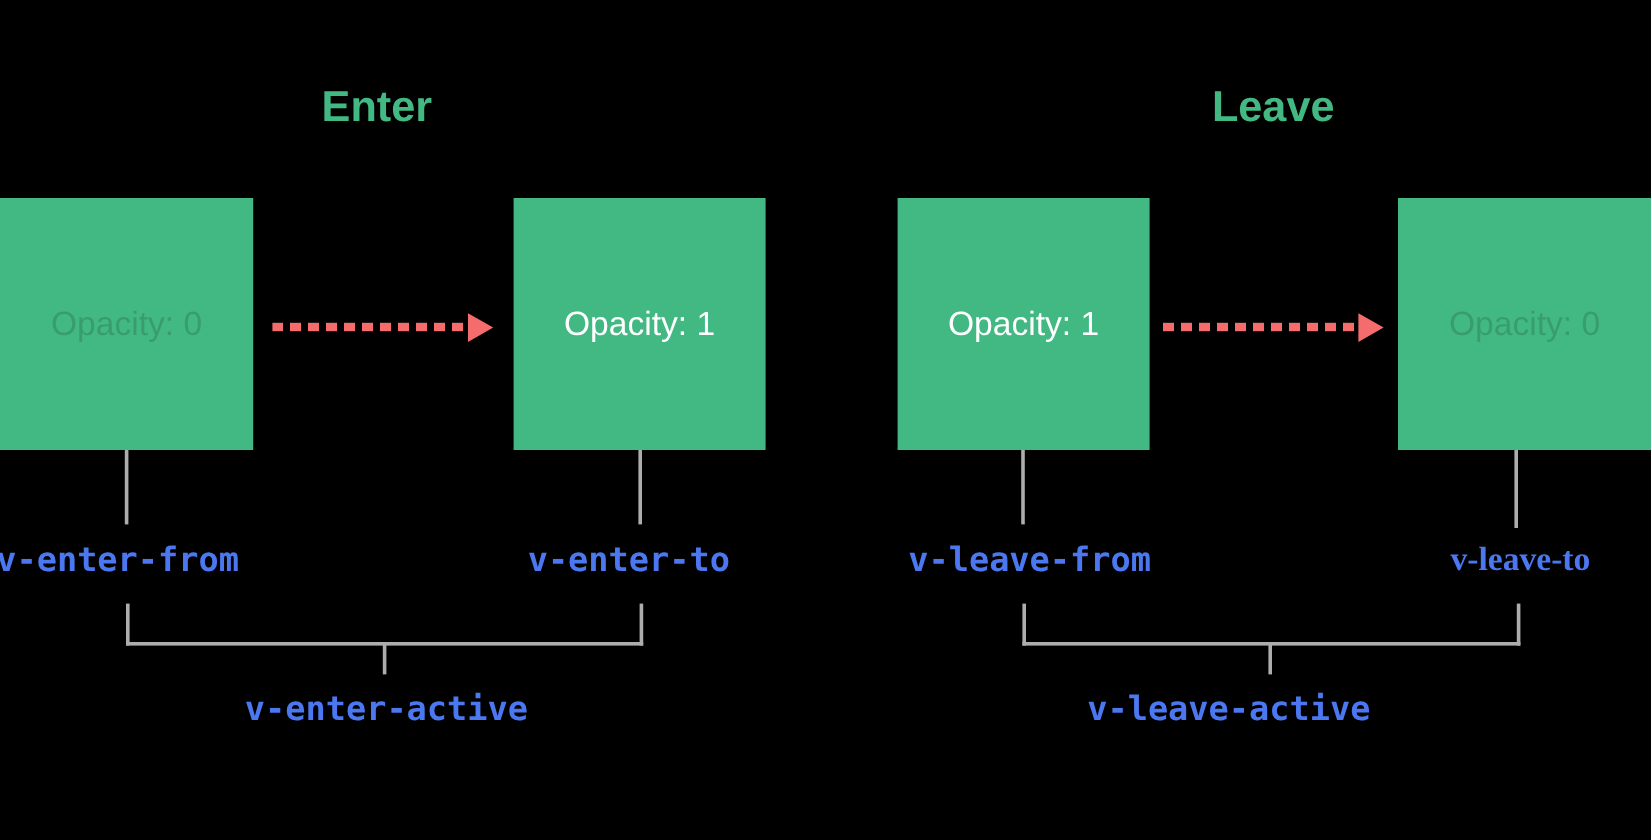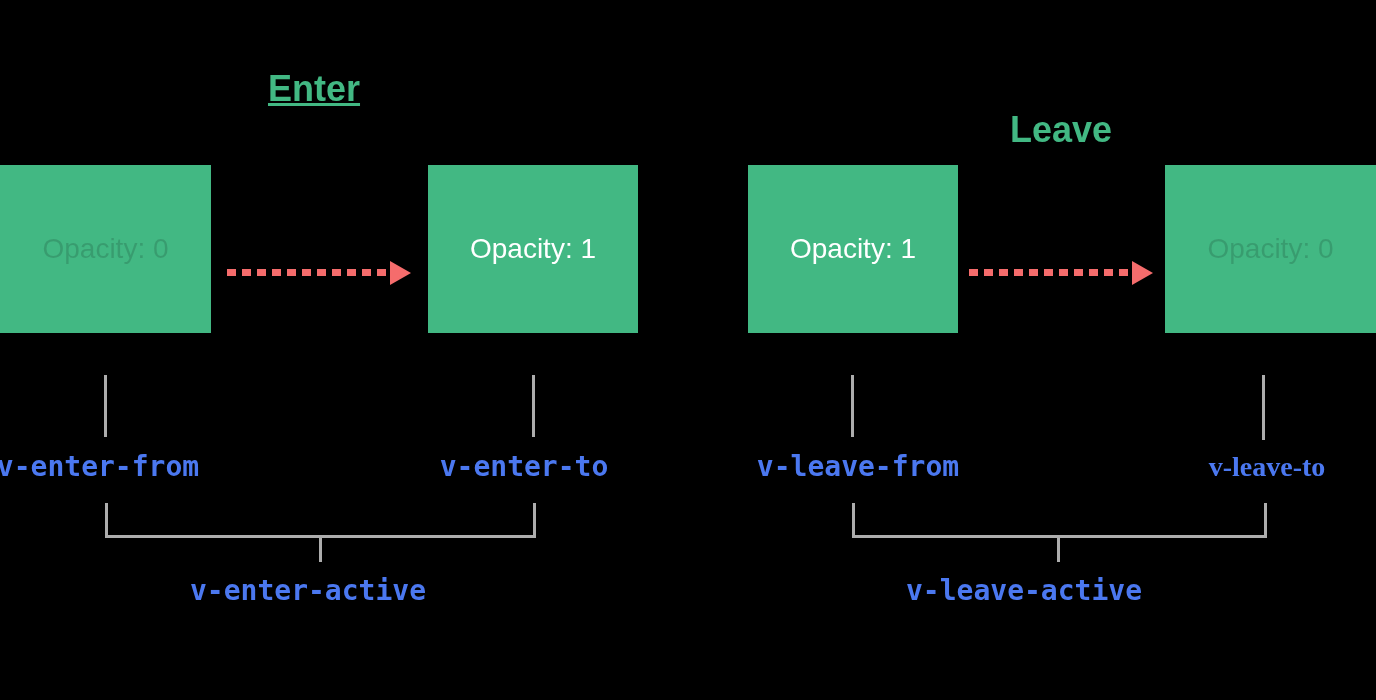--- a/index.html
+++ b/index.html
@@ -21,21 +21,21 @@
   }
   .title{
     position:absolute;top:71px;
     transform:translateX(-50%);
     color:var(--green);
     font-size:36px;font-weight:bold;
     line-height:1;white-space:nowrap;
   }
   .box{
     position:absolute;top:165px;
-    width:210px;height:168px;
+    width:210px;height:210px;
     background:var(--green);
     display:flex;align-items:center;justify-content:center;
     font-size:28px;
     white-space:nowrap;
   }
   .box-label-bright{color:var(--box-text-white);}
   .box-label-faded{color:rgba(0,0,0,0.15);}
   .dash-line{
     position:absolute;top:269px;
     height:7px;width:163px;
@@ -69,35 +69,35 @@
     border-right:3px solid var(--connector-gray);
     border-bottom:3px solid var(--connector-gray);
     box-sizing:border-box;
   }
   .stem{
     position:absolute;top:536px;height:26px;
     width:3px;background:var(--connector-gray);
   }
 
   
-  .g-enter .title{left:314px;text-decoration:underline;}
+  .g-enter .title{left:314px;}
   .g-enter .box-from{left:0;width:211px;}
   .g-enter .box-to{left:428px;}
   .g-enter .dash-line{left:227px;}
   .g-enter .arrow-head{left:390px;}
   .g-enter .vline-from{left:104px;top:375px;height:62px;}
   .g-enter .vline-to{left:532px;top:375px;height:62px;}
   .g-enter .code-from{left:98px;}
   .g-enter .code-to{left:524px;}
   .g-enter .bracket{left:105px;width:431px;}
   .g-enter .stem{left:319px;}
-  .g-enter .code-active{left:308px;}
+  .g-enter .code-active{left:322px;}
 
   
-  .g-leave .title{left:1061px;margin-top:41px;}
+  .g-leave .title{left:1061px;}
   .g-leave .box-from{left:748px;}
   .g-leave .box-to{left:1165px;width:211px;}
   .g-leave .dash-line{left:969px;}
   .g-leave .arrow-head{left:1132px;}
   .g-leave .vline-from{left:851px;top:375px;height:62px;}
   .g-leave .vline-to{left:1262px;top:375px;height:65px;}
   .g-leave .code-from{left:858px;}
   .g-leave .code-to{left:1267px;font-family:Liberation Serif, serif;}
   .g-leave .bracket{left:852px;width:415px;}
   .g-leave .stem{left:1057px;}

